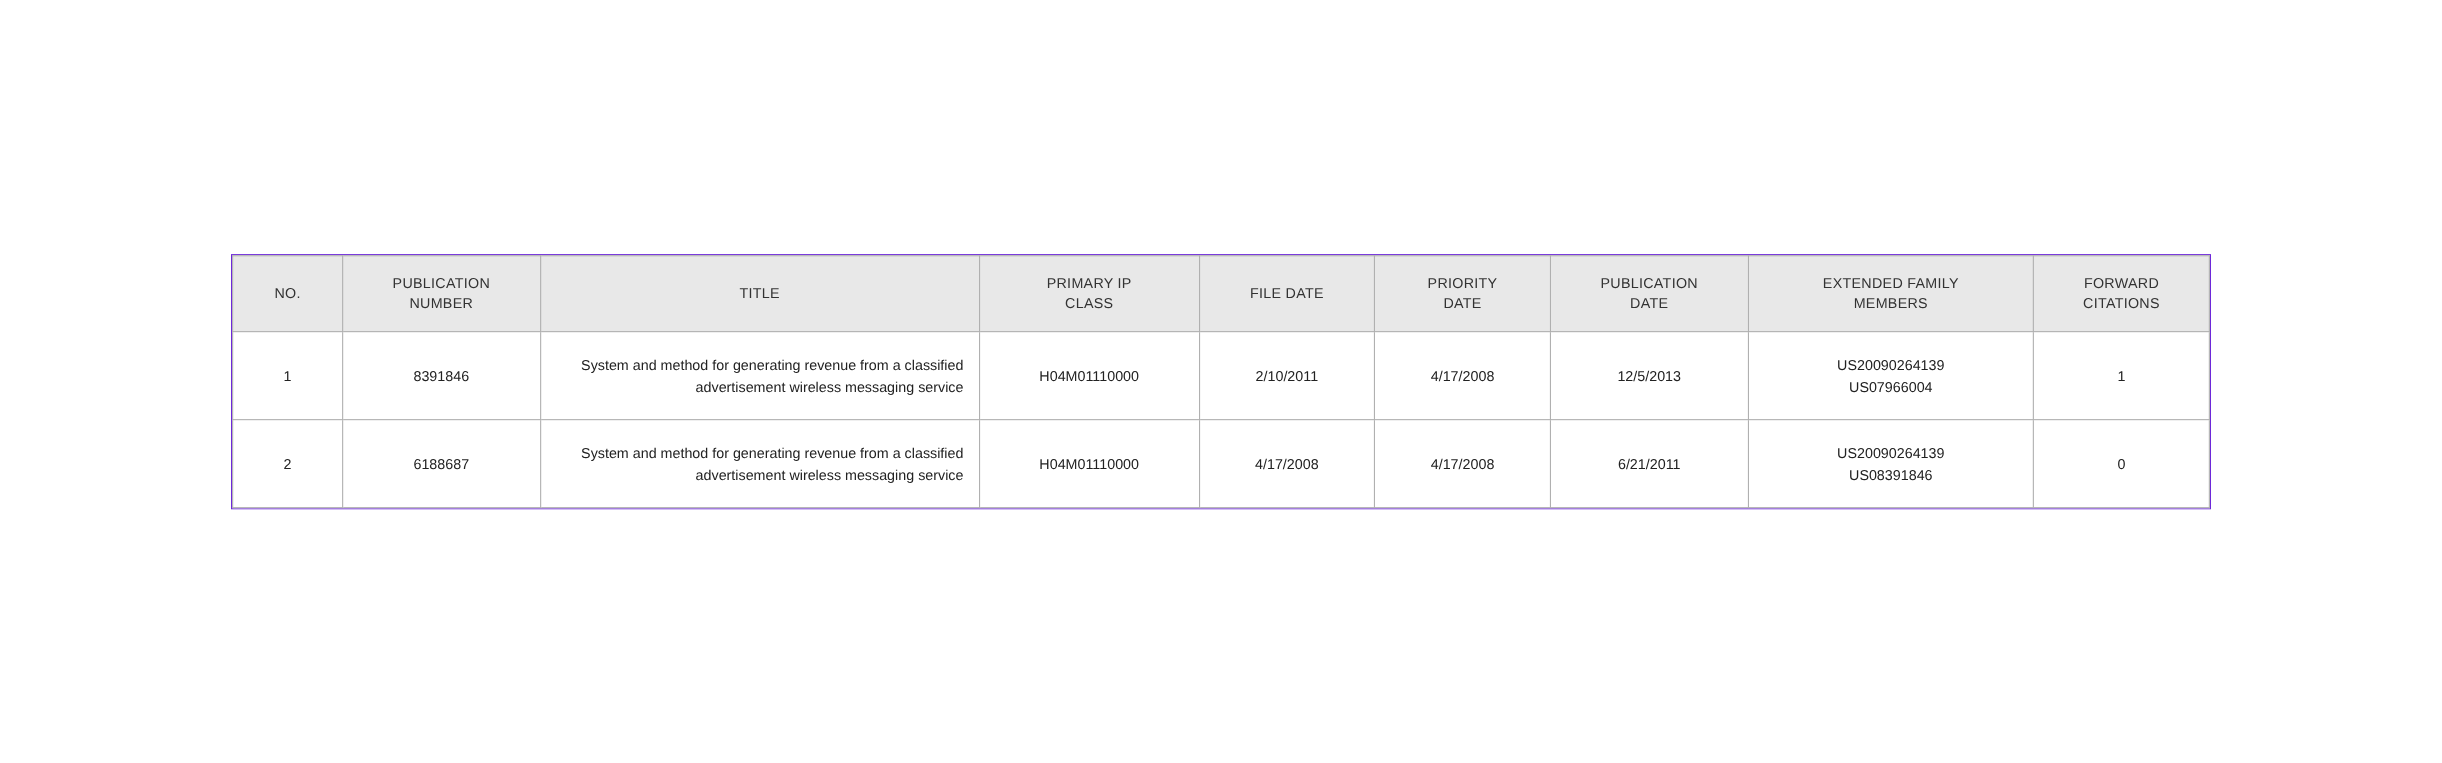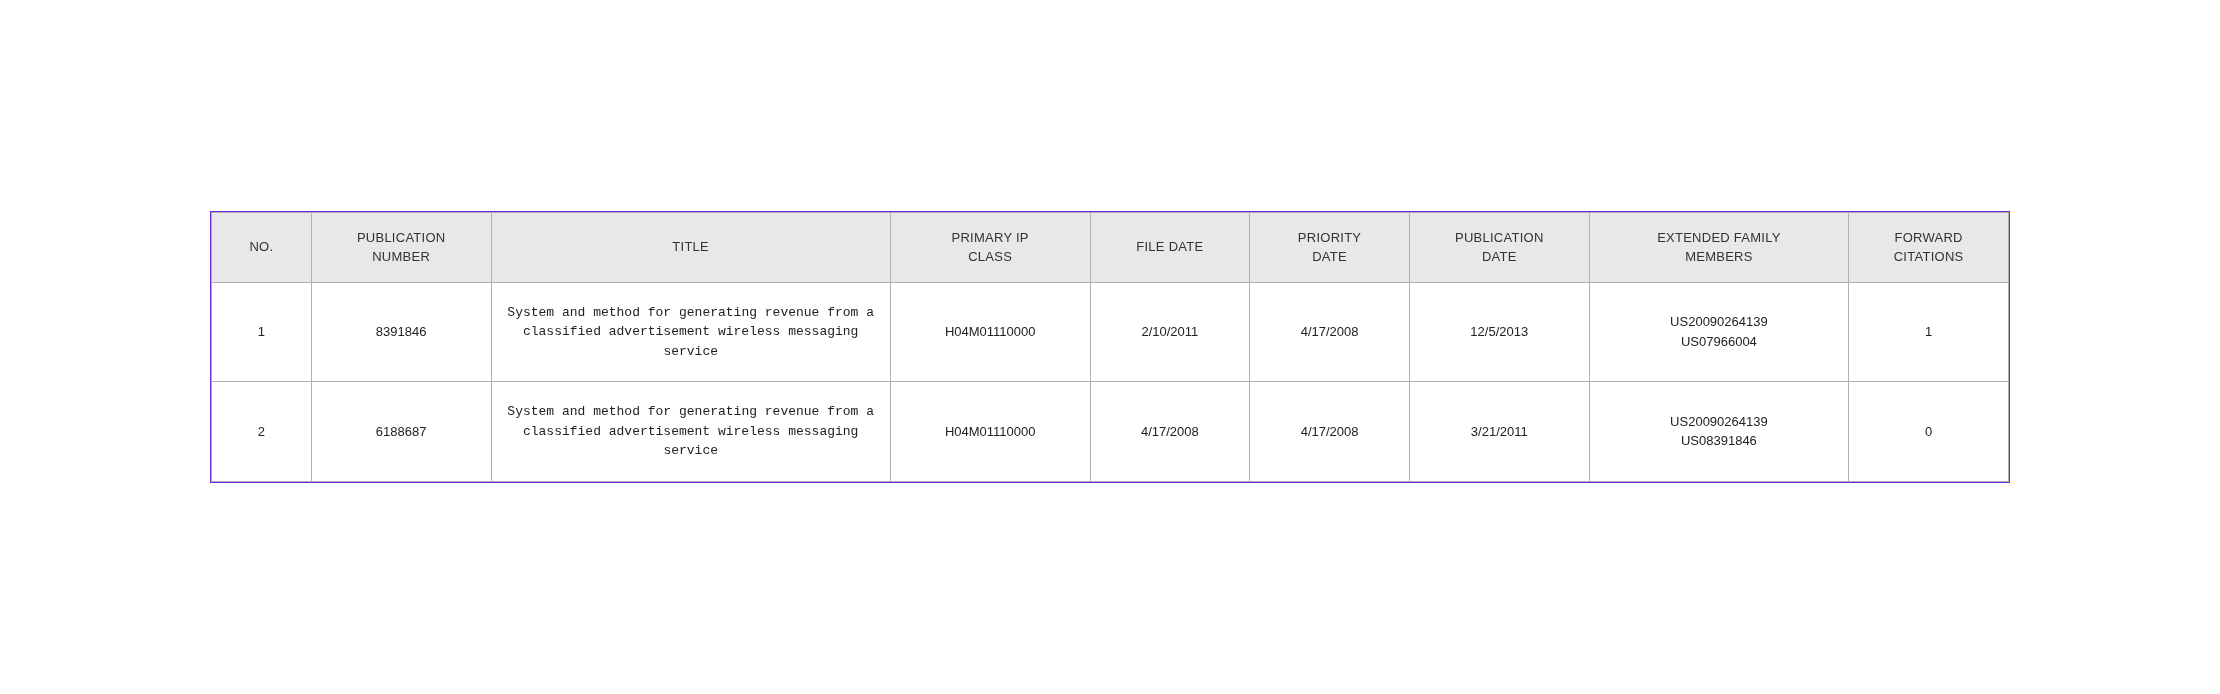--- a/index.html
+++ b/index.html
@@ -50,22 +50,21 @@
       padding: 20px 14px;
       text-align: center;
       vertical-align: middle;
       font-size: 13px;
       color: #222;
       line-height: 1.5;
       background-color: #ffffff;
     }
 
     tbody tr td.title-cell {
-      text-align: center;
-      font-family: Liberation Mono, monospace;
+      text-align: right;
     }
 
     col.col-no { width: 5%; }
     col.col-pub-num { width: 9%; }
     col.col-title { width: 20%; }
     col.col-ip { width: 10%; }
     col.col-file { width: 8%; }
     col.col-priority { width: 8%; }
     col.col-pub-date { width: 9%; }
     col.col-family { width: 13%; }
@@ -112,19 +111,19 @@
           <td>US20090264139<br>US07966004</td>
           <td>1</td>
         </tr>
         <tr>
           <td>2</td>
           <td>6188687</td>
           <td class="title-cell">System and method for generating revenue from a classified advertisement wireless messaging service</td>
           <td>H04M01110000</td>
           <td>4/17/2008</td>
           <td>4/17/2008</td>
-          <td>3/21/2011</td>
+          <td>6/21/2011</td>
           <td>US20090264139<br>US08391846</td>
           <td>0</td>
         </tr>
       </tbody>
   </table>
 </div>
 
 </body></html>

